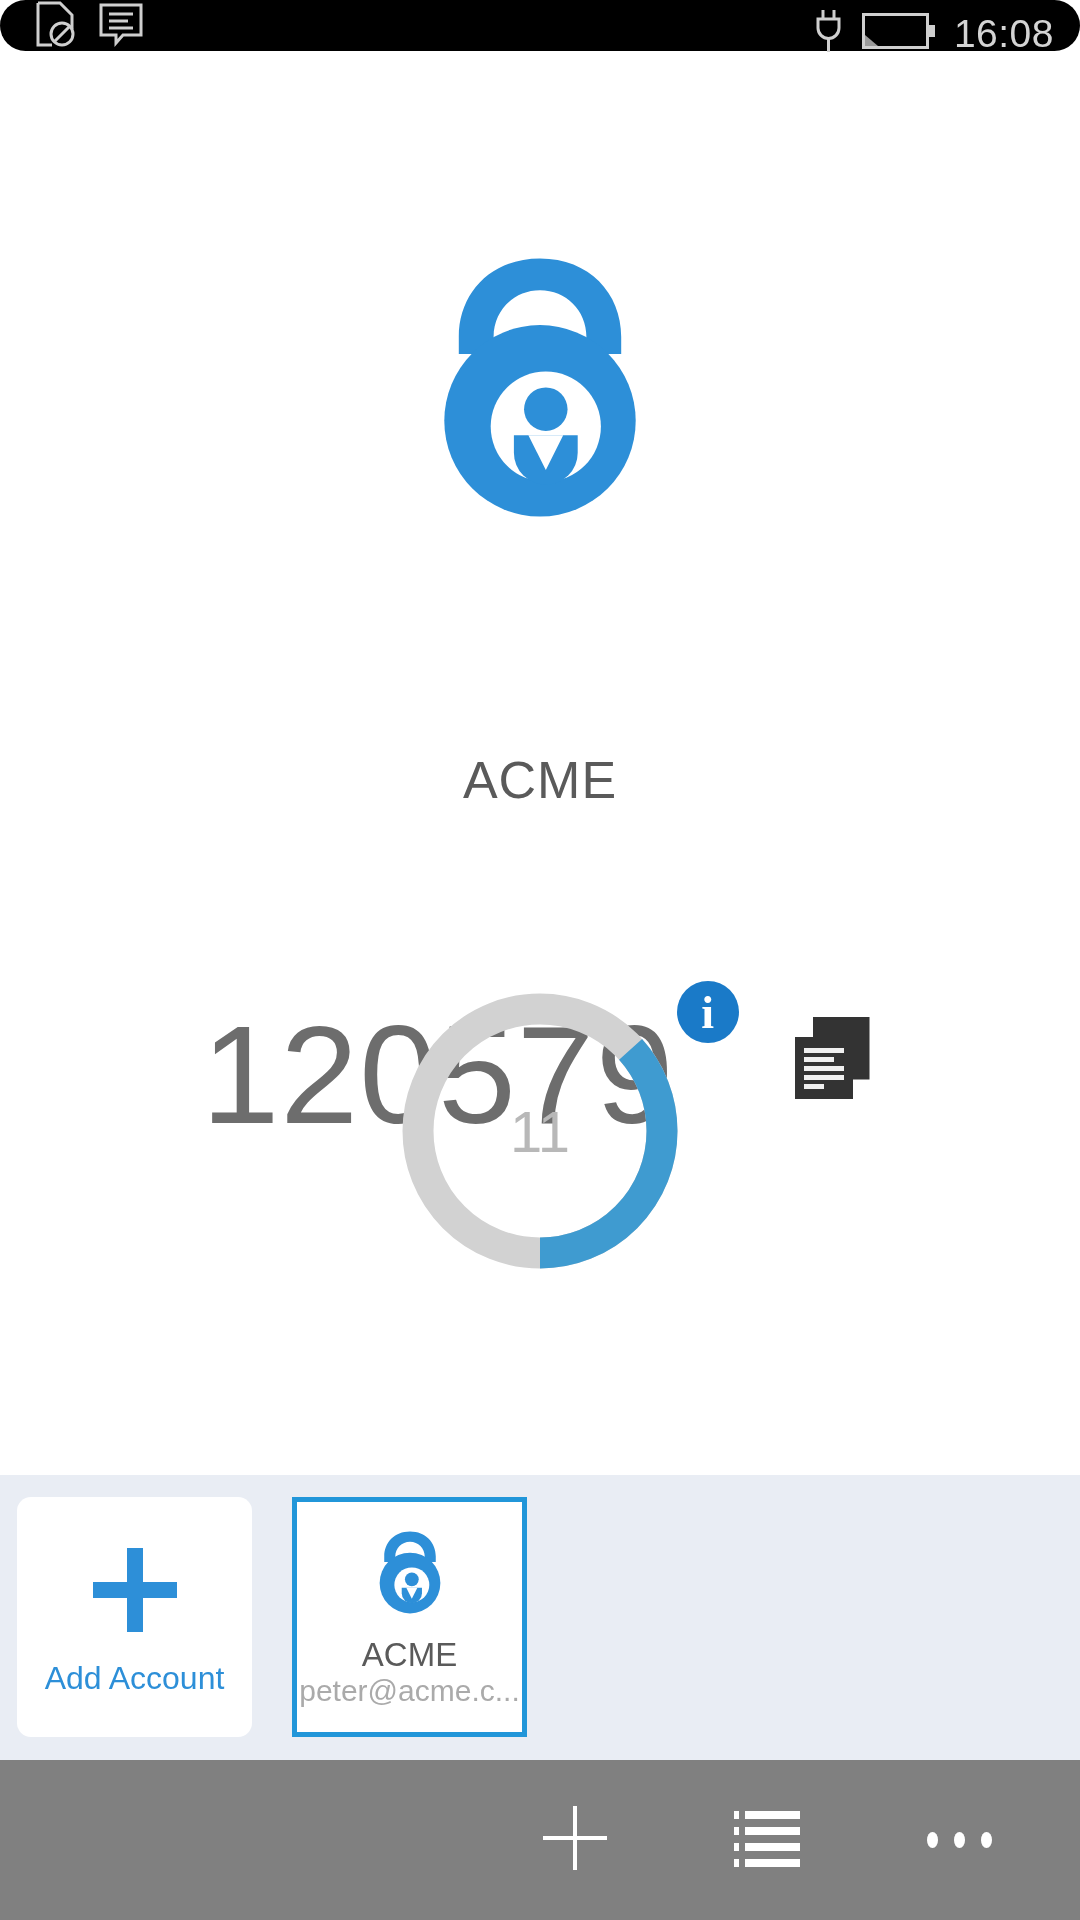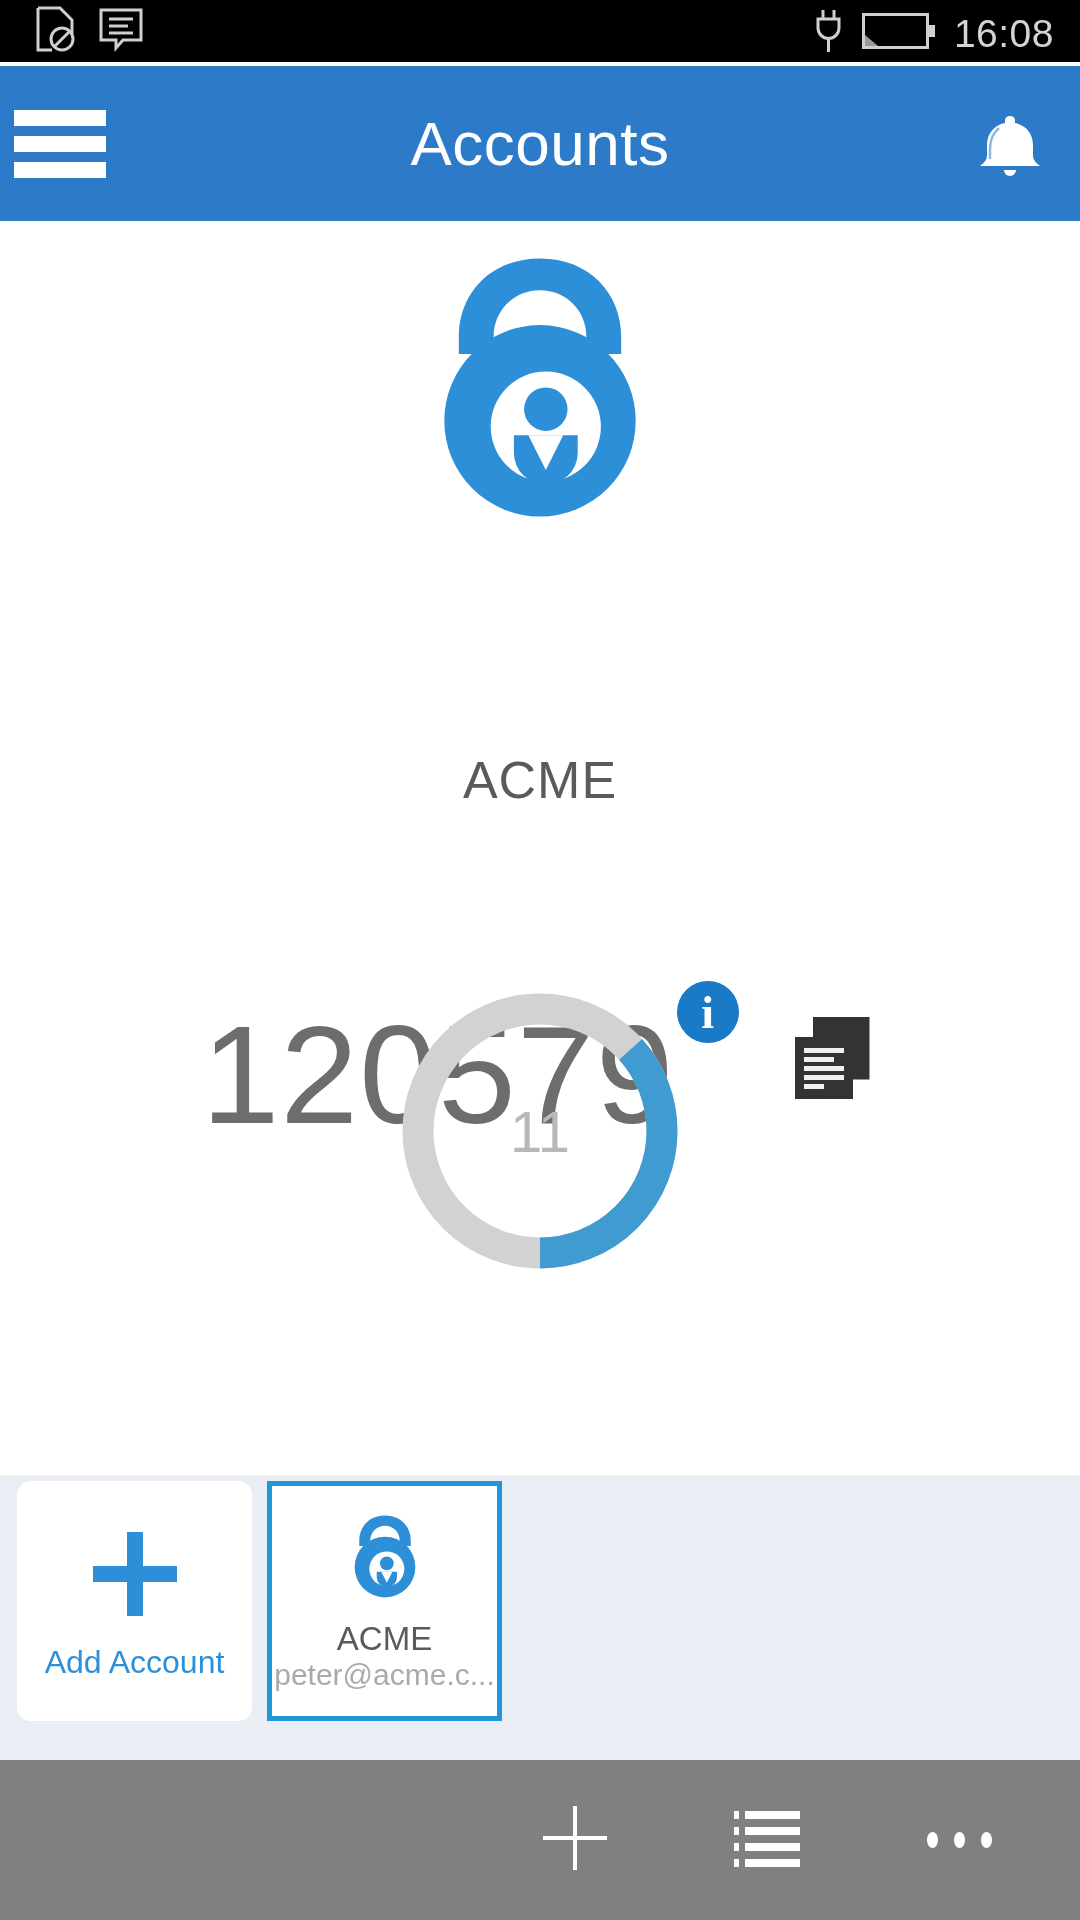--- a/index.html
+++ b/index.html
@@ -6,22 +6,22 @@
   html, body {
     width:1080px; height:1920px;
     background:#ffffff;
     font-family:"Liberation Sans", sans-serif;
     overflow:hidden;
   }
   #screen { position:relative; width:1080px; height:1920px; background:#ffffff; }
 
   
   .statusbar {
-    position:absolute; top:0; left:0; width:1080px; height:62px;
-    background:#000000; display:flex; align-items:center;
+    position:absolute; top:0; left:0; width:1080px; height:51px;
+    background:#000000; display:flex; align-items:center;border-radius:26px;
   }
   .sb-left { display:flex; align-items:center; gap:22px; margin-left:34px; }
   .sb-right { position:absolute; right:26px; top:0; height:66px; display:flex; align-items:center; gap:18px; }
   .sb-time { color:#d4d4d4; font-size:39px; letter-spacing:.5px; line-height:1; }
 
   
   .appbar {
     position:absolute; top:66px; left:0; width:1080px; height:155px;
     background:#2d7ac9;
   }
@@ -75,21 +75,21 @@
   .ring-label {
     position:absolute; inset:0; display:flex; align-items:center; justify-content:center;
     color:#b8b8b8; font-size:58px;
   }
 
   
   .tray {
     position:absolute; top:1475px; left:0; width:1080px; height:285px;
     background:#e9edf4;
   }
-  .tiles { display:flex; align-items:flex-start; gap:15px; padding:6px 0 0 17px; }
+  .tiles { display:flex; align-items:flex-start; gap:40px; padding:22px 0 0 17px; }
   .tile {
     width:235px; height:240px; background:#ffffff;
     display:flex; flex-direction:column; align-items:center; justify-content:center;
   }
   .tile-add { border-radius:14px; }
   .tile-add .plus { font-size:0; line-height:0; margin-bottom:8px; }
   .tile-add-label { color:#2d8fd8; font-size:32px; margin-top:10px; }
   .tile-acct { border:5px solid #2196d9; }
   .tile-acct-name { color:#5a5a5a; font-size:33px; margin-top:14px; }
   .tile-acct-email { color:#aaaaaa; font-size:30px; margin-top:0; }
@@ -144,35 +144,20 @@
         <svg width="74" height="36" viewBox="0 0 74 36">
           <rect x="1.5" y="1.5" width="64" height="33" fill="none" stroke="#cfcfcf" stroke-width="3"></rect>
           <rect x="67" y="12" width="6" height="12" fill="#cfcfcf"></rect>
           <polygon points="3,33 3,22 16,33" fill="#9a9a9a"></polygon>
         </svg>
       </span>
       <span class="sb-time">16:08</span>
     </div>
   </div>
 
-  <div class="appbar">
-    <div class="hamburger">
-      <span></span>
-      <span></span>
-      <span></span>
-    </div>
-    <div class="appbar-title">Accounts</div>
-    <div class="bell-btn">
-      <svg width="84" height="84" viewBox="0 0 84 84">
-        <path d="M42 12 c-3 0 -5 2 -5 4 v3 c-11 2 -18 11 -18 22 v10 c0 5 -3 8 -7 11 h60 c-4 -3 -7 -6 -7 -11 v-10 c0 -11 -7 -20 -18 -22 v-3 c0 -2 -2 -4 -5 -4 z" fill="#ffffff"></path>
-        <path d="M36 66 a6 6 0 0 0 12 0 z" fill="#ffffff"></path>
-        <path d="M31 24 c-6 5 -9 13 -9 21 v10" fill="none" stroke="#2d7ac9" stroke-width="2.5" opacity="0.55"></path>
-      </svg>
-    </div>
-  </div>
 
   <div class="content">
 
     <div class="logo-wrap">
       <span>
         <svg width="290" height="290" viewBox="0 0 100 100">
           <path d="M50 6 C33 6 22 18 22 33 v6 h12 v-6 c0 -9 7 -16 16 -16 s16 7 16 16 v6 h12 v-6 C78 18 67 6 50 6 z" fill="#2d8fd8"></path>
           <circle cx="50" cy="62" r="33" fill="#2d8fd8"></circle>
           <circle cx="52" cy="64" r="19" fill="#ffffff"></circle>
           <circle cx="52" cy="58" r="7.5" fill="#2d8fd8"></circle>

